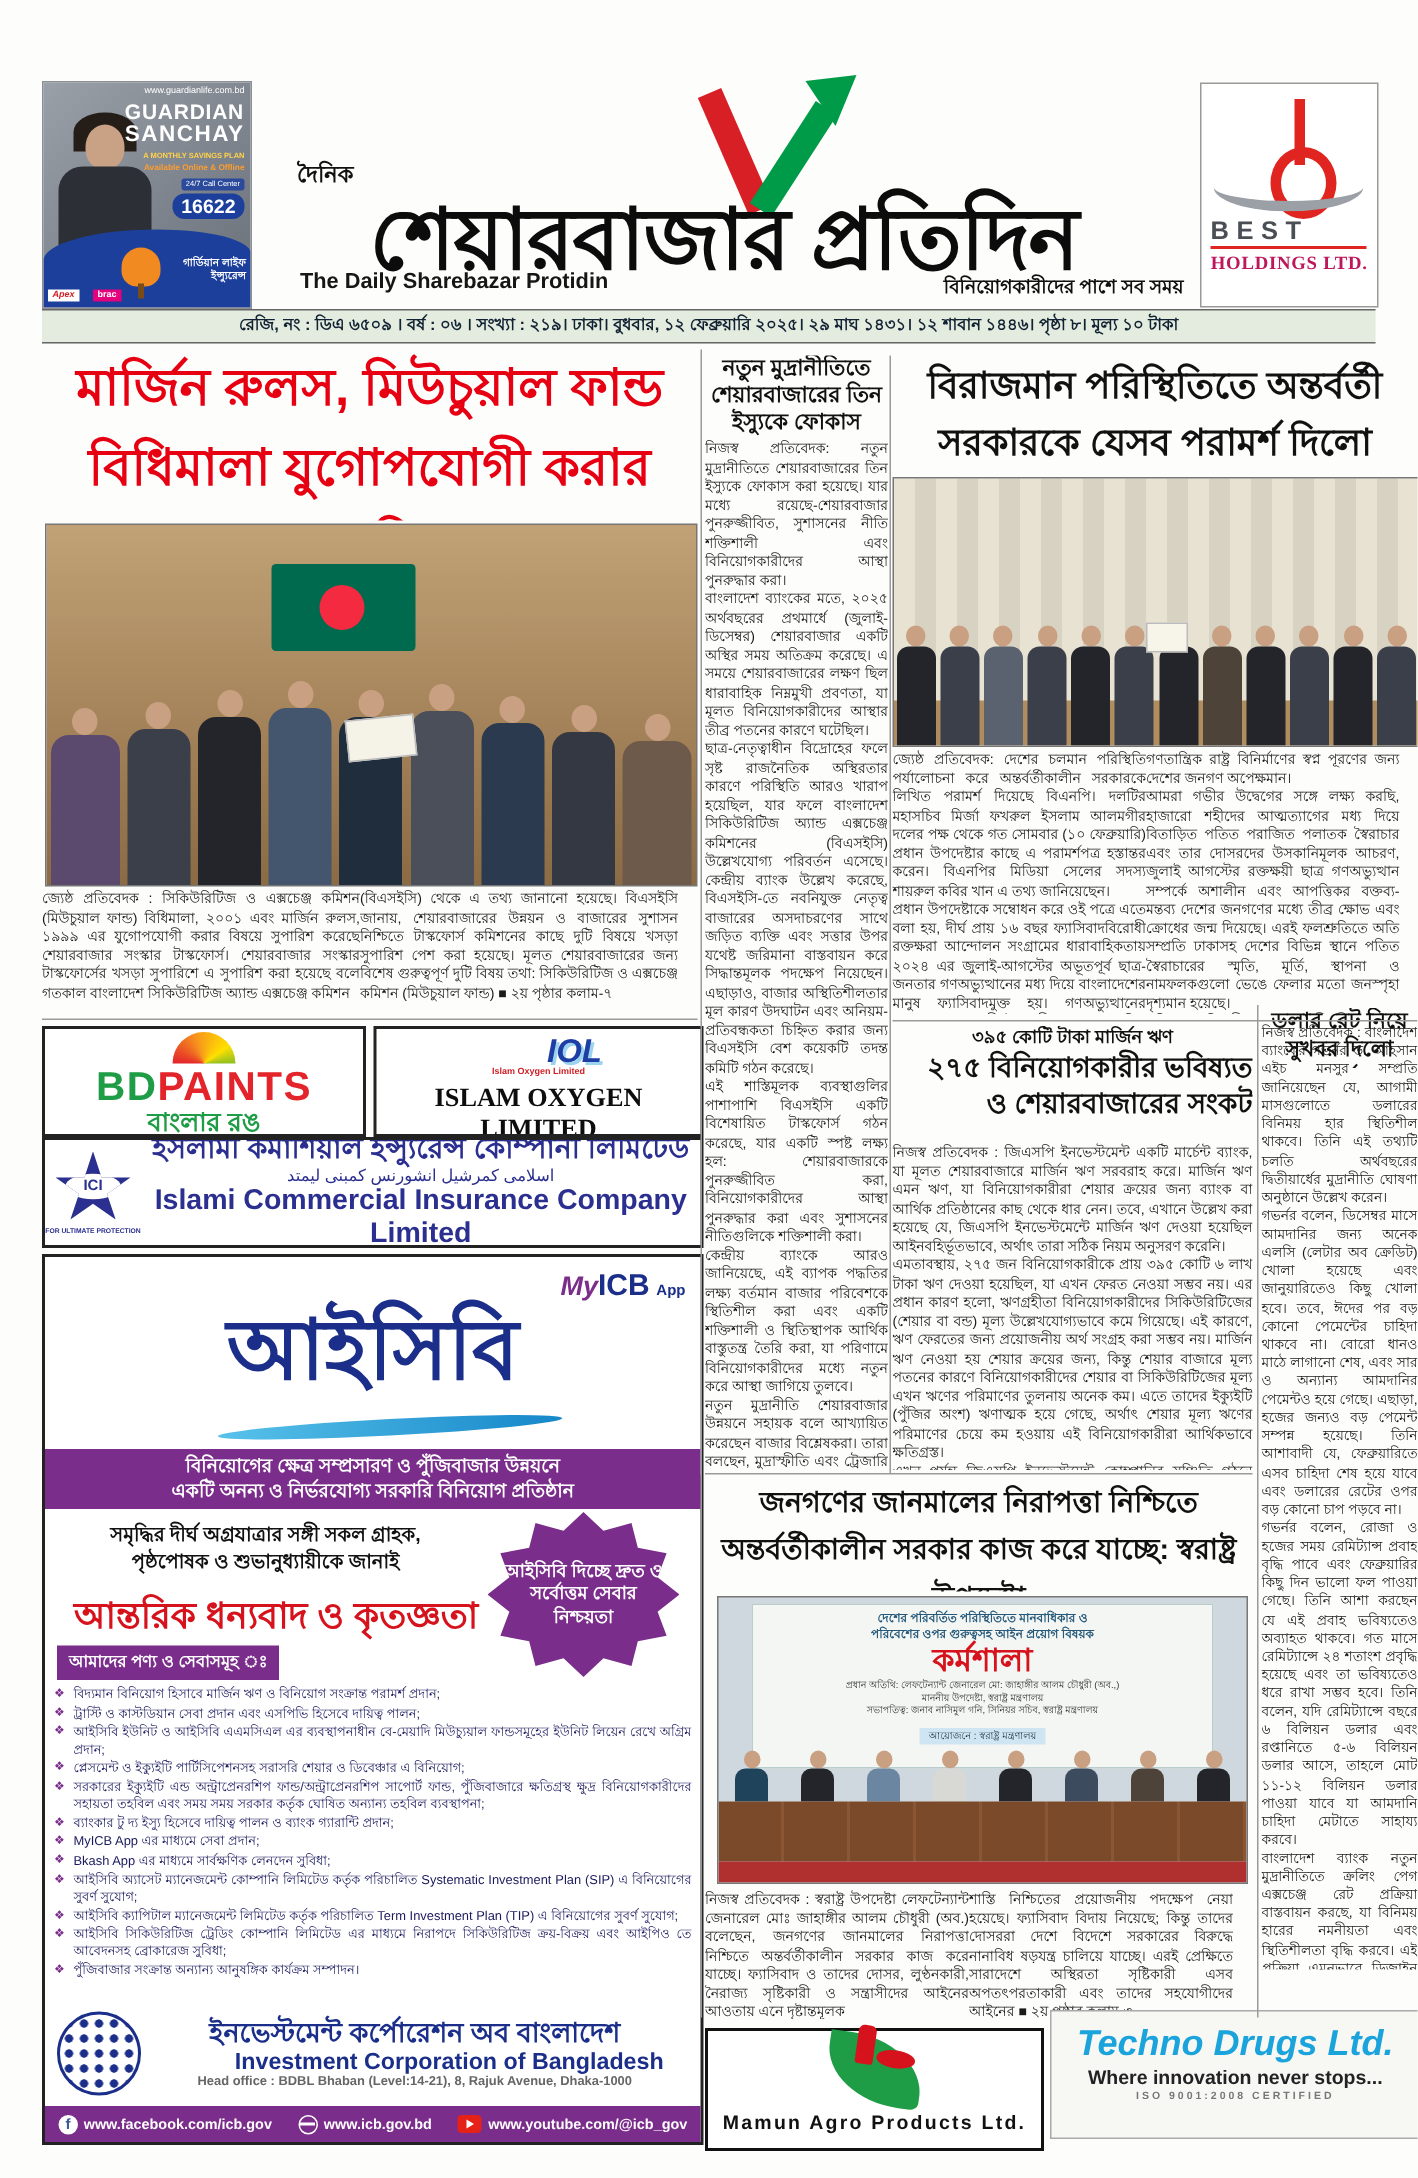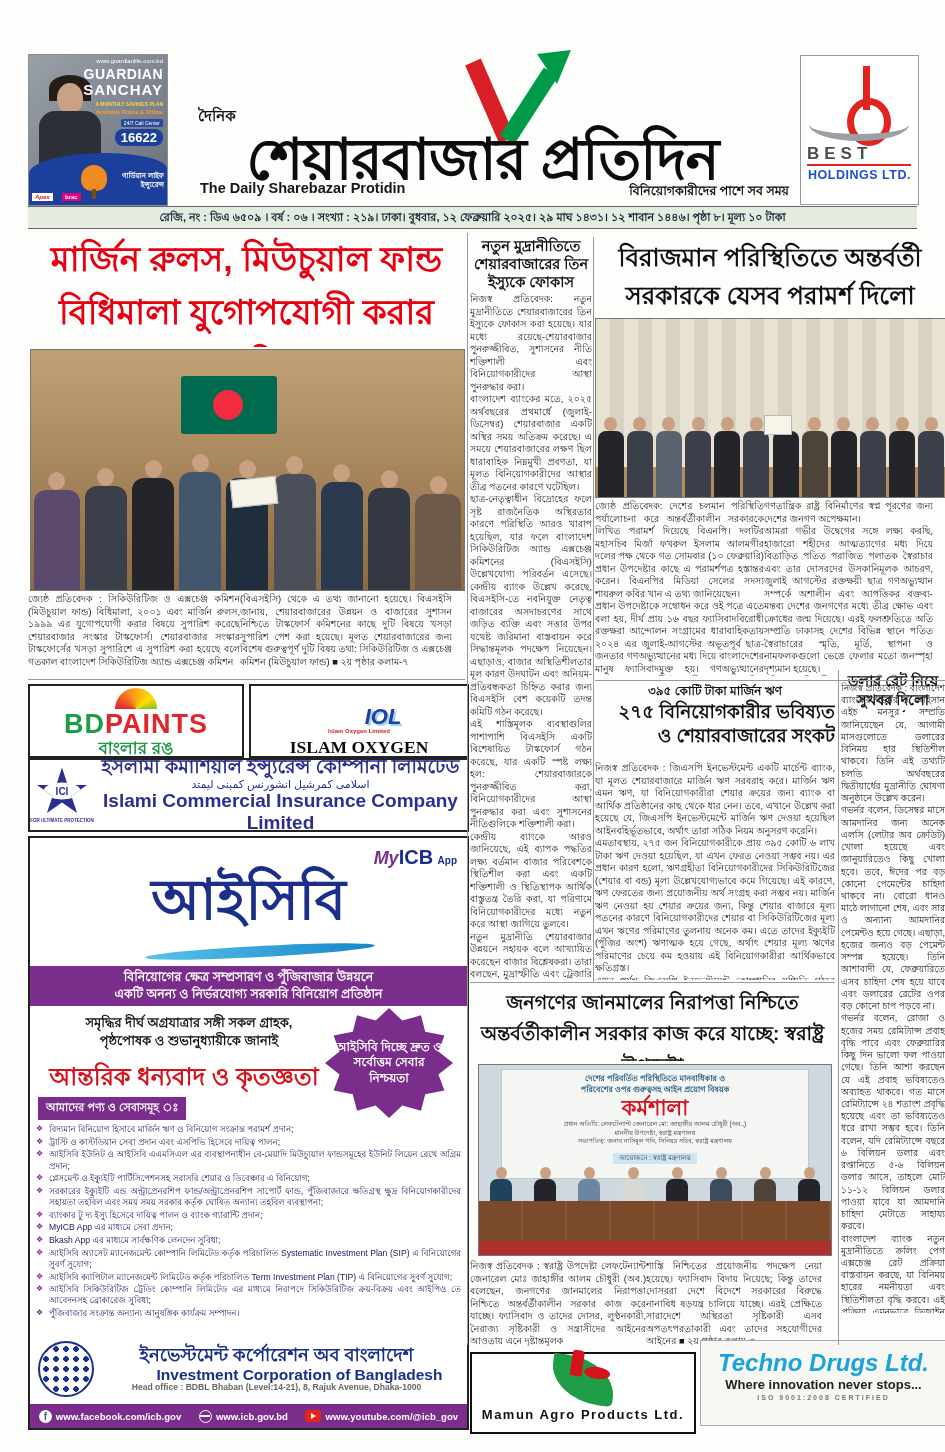--- a/index.html
+++ b/index.html
@@ -7,21 +7,21 @@
        font-family:"Liberation Sans","DejaVu Sans",sans-serif;color:#111;overflow:hidden;}
   .abs{position:absolute;}
   .newsbody{font-size:9.4px;line-height:1.33;text-align:justify;white-space:pre-line;color:#1a1a1a;overflow:hidden;}
   .vrule{position:absolute;width:1px;background:#9a9a9a;}
   .hrule{position:absolute;height:1px;background:#9a9a9a;}
 
   
   .gad{left:28px;top:54px;width:138px;height:150px;border:1px solid #8a8f96;
        background:linear-gradient(135deg,#9aa0a8 0%,#7c828b 60%,#6a7078 100%);overflow:hidden;}
   .gad-url{position:absolute;top:3px;right:4px;font-size:6px;color:#fff;}
-  .gad-brand{position:absolute;top:12px;right:4px;text-align:right;color:#fff;font-weight:bold;line-height:1.05;}
+  .gad-brand{position:absolute;top:12px;right:4px;text-align:left;color:#fff;font-weight:bold;line-height:1.05;}
   .gad-brand .b1{font-size:14px;letter-spacing:.5px;}
   .gad-brand .b2{font-size:15px;letter-spacing:1px;}
   .gad-l1{position:absolute;top:46px;right:4px;font-size:5px;color:#ffd24a;font-weight:bold;}
   .gad-l2{position:absolute;top:54px;right:4px;font-size:5.5px;color:#ff9d2e;font-weight:bold;}
   .gad-call{position:absolute;top:64px;right:4px;background:#2b4a9b;color:#fff;font-size:5px;padding:1px 3px;border-radius:2px;}
   .gad-phone{position:absolute;top:74px;right:4px;background:#1b3f9b;color:#fff;font-size:13px;font-weight:bold;padding:1px 6px;border-radius:8px;}
   .gad-woman-head{position:absolute;left:28px;top:28px;width:26px;height:30px;background:#c9a184;border-radius:50% 50% 45% 45%;}
   .gad-woman-hair{position:absolute;left:20px;top:20px;width:42px;height:26px;background:#241d18;border-radius:50% 50% 0 0;}
   .gad-woman-body{position:absolute;left:10px;top:56px;width:62px;height:60px;background:#2d2f36;border-radius:16px 16px 0 0;}
   .gad-bottom{position:absolute;left:0;bottom:0;width:100%;height:52px;background:#1b3f9b;border-radius:55% 45% 0 0/40% 30% 0 0;}
@@ -36,21 +36,21 @@
   .mast-title{position:absolute;left:0;top:68px;width:625px;text-align:center;font-size:57px;font-weight:bold;color:#0c0c0c;white-space:nowrap;z-index:2;letter-spacing:-1px;}
   .mast-arrow{position:absolute;left:275px;top:0px;z-index:1;}
   .mast-en{position:absolute;left:30px;top:132px;font-size:14.5px;font-weight:bold;color:#161616;}
   .mast-tagline{position:absolute;right:6px;top:134px;font-size:12.5px;font-weight:bold;color:#101010;}
 
   .best{left:800px;top:55px;width:117px;height:148px;border:1px solid #999;background:#fff;overflow:hidden;}
   .best-bar{position:absolute;left:62px;top:10px;width:7px;height:44px;background:#e0241f;}
   .best-ring{position:absolute;left:46px;top:42px;width:30px;height:34px;border:7px solid #e0241f;border-radius:50%;}
   .best-swoosh{position:absolute;left:8px;top:52px;width:100px;height:26px;border-bottom:7px solid #9aa0a6;border-radius:50%;}
   .best-name{position:absolute;left:0;top:88px;width:100%;text-align:left;padding-left:6px;font-size:17px;font-weight:bold;color:#4a4f55;letter-spacing:5px;}
-  .best-sub{position:absolute;left:0;top:112px;width:100%;text-align:center;font-size:12.5px;font-weight:bold;color:#1d4ed8;letter-spacing:.5px;}
+  .best-sub{position:absolute;left:0;top:112px;width:100%;text-align:center;font-size:12.5px;font-weight:bold;color:#be185d;letter-spacing:.5px;font-family:Liberation Serif, serif;}
   .best-line{position:absolute;left:6px;top:108px;width:104px;height:2px;background:#e0241f;}
 
   .dateline{left:28px;top:206px;width:889px;height:21px;background:#e4ecdf;border-top:1px solid #666;border-bottom:1px solid #666;
             text-align:center;font-size:11px;font-weight:bold;color:#123;line-height:21px;overflow:hidden;}
 
   
   .lead-hl{left:28px;top:233px;width:437px;height:114px;color:#e60012;font-size:34px;font-weight:bold;text-align:center;line-height:1.55;overflow:hidden;}
   .photo{background:linear-gradient(#c0a276 0%,#a5835a 55%,#8a6b43 100%);overflow:hidden;border:1px solid #777;}
   .lead-photo{left:30px;top:349px;width:433px;height:240px;}
   .flag{position:absolute;left:150px;top:26px;width:96px;height:58px;background:#006a4e;border-radius:3px;}
@@ -76,21 +76,21 @@
   
   .adbox{border:2px solid #222;background:#fff;overflow:hidden;}
   .bdp{left:28px;top:684px;width:212px;height:70px;text-align:center;}
   .bdp-fan{width:42px;height:21px;margin:2px auto 0;border-radius:42px 42px 0 0;
            background:conic-gradient(from 270deg at 50% 100%, #e3242b,#f7941d,#ffe000,#1f9d46,#1c75bc,#7b2d8b);}
   .bdp-line1 b{font-size:27px;letter-spacing:1px;}
   .bdp-bd{color:#1f9d46;}
   .bdp-paints{color:#e3242b;}
   .bdp-bn{font-size:17px;color:#1f9d46;font-weight:bold;line-height:1;}
   .oxy{left:249px;top:684px;width:216px;height:70px;text-align:center;}
-  .oxy-logo{font-size:22px;font-weight:bold;font-style:italic;color:#1f3ea5;line-height:1;margin-top:20px;
+  .oxy-logo{font-size:22px;font-weight:bold;font-style:italic;color:#1f3ea5;line-height:1;margin-top:4px;
             text-shadow:2px 2px 0 #9cd4f0;padding-left:48px;}
   .oxy-sub{font-size:6px;color:#d01e25;font-weight:bold;}
   .oxy-name{font-family:"Liberation Serif","DejaVu Serif",serif;font-size:17.5px;font-weight:bold;color:#0d0d0d;margin-top:3px;}
   .ici{left:28px;top:758px;width:437px;height:70px;display:flex;align-items:center;}
   .ici-logo{width:64px;text-align:center;position:relative;flex:0 0 64px;}
   .ici-star{width:52px;height:50px;margin:0 auto;background:#2b2f8f;
             clip-path:polygon(50% 0%,61% 35%,98% 35%,68% 57%,79% 91%,50% 70%,21% 91%,32% 57%,2% 35%,39% 35%);
             position:relative;}
   .ici-star span{position:absolute;left:50%;top:46%;transform:translate(-50%,-50%);background:#fff;border-radius:50%;
             font-size:10px;font-weight:bold;color:#2b2f8f;padding:3px 12px;}
@@ -108,21 +108,21 @@
   .icb-app .my{color:#7b2d8b;font-style:italic;font-size:18px;}
   .icb-app .icbtxt{color:#1b2f8a;font-size:20px;}
   .icb-app .app{color:#1b2f8a;font-size:10px;}
   .icb-title{position:absolute;left:0;top:34px;width:100%;text-align:center;z-index:3;
              font-size:56px;font-weight:bold;color:#1b2f8a;line-height:1;}
   .icb-swoosh{position:absolute;left:115px;top:108px;width:230px;height:11px;background:linear-gradient(90deg,#58c2ea,#1687c9);
               border-radius:50%;transform:rotate(-3deg);z-index:3;}
   .icb-band{position:absolute;left:0;bottom:0;width:100%;z-index:4;background:#7b2d8b;color:#fff;text-align:center;
             font-size:12.5px;font-weight:bold;line-height:1.35;padding:3px 0;white-space:pre-line;}
   .icb-msg{position:relative;height:116px;}
-  .icb-msg-l1{position:absolute;left:19px;top:8px;width:280px;text-align:center;font-size:13px;font-weight:bold;color:#111;white-space:pre-line;line-height:1.35;}
+  .icb-msg-l1{position:absolute;left:7px;top:8px;width:280px;text-align:center;font-size:13px;font-weight:bold;color:#111;white-space:pre-line;line-height:1.35;}
   .icb-thanks{position:absolute;left:4px;top:52px;width:300px;text-align:center;font-size:24px;font-weight:bold;color:#d6131c;}
   .icb-chip{position:absolute;left:8px;bottom:2px;background:#7b2d8b;color:#fff;font-size:11px;font-weight:bold;padding:2px 8px;}
   .icb-badge{position:absolute;right:14px;top:2px;width:128px;height:110px;background:#7b2d8b;color:#fff;display:flex;align-items:center;justify-content:center;
              text-align:center;font-size:12px;font-weight:bold;line-height:1.3;padding:8px;box-sizing:border-box;
              clip-path:polygon(100% 50%,88.6% 60.4%,93.3% 75%,78.3% 78.3%,75% 93.3%,60.4% 88.6%,50% 100%,39.6% 88.6%,25% 93.3%,21.7% 78.3%,6.7% 75%,11.4% 60.4%,0% 50%,11.4% 39.6%,6.7% 25%,21.7% 21.7%,25% 6.7%,39.6% 11.4%,50% 0%,60.4% 11.4%,75% 6.7%,78.3% 21.7%,93.3% 25%,88.6% 39.6%);}
   .icb-products{margin:2px 6px 0 6px;padding:0;list-style:none;height:216px;overflow:hidden;}
   .icb-products li{font-size:8.6px;line-height:1.3;color:#1a1a5e;text-align:justify;padding-left:13px;position:relative;margin-bottom:1.5px;}
   .icb-products li:before{content:"❖";position:absolute;left:0;top:0;color:#7b2d8b;font-size:8px;}
   .icb-org{display:flex;align-items:center;height:58px;padding:0 8px;}
   .icb-orglogo{width:52px;height:52px;border:2px solid #1b2f8a;border-radius:50%;flex:0 0 52px;

